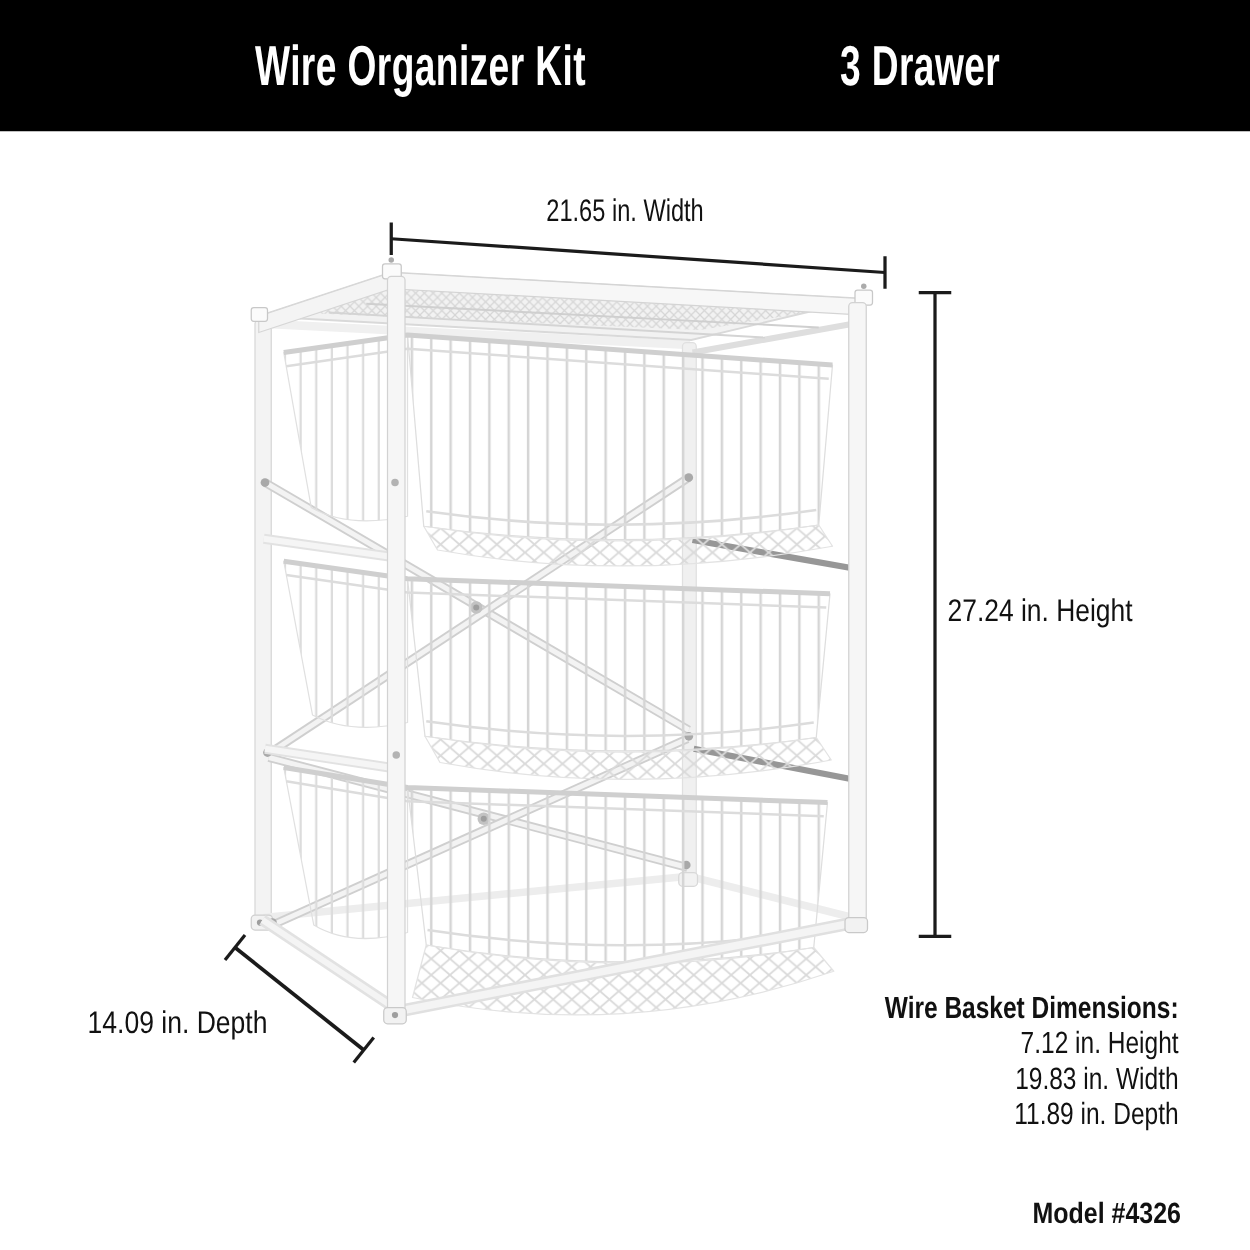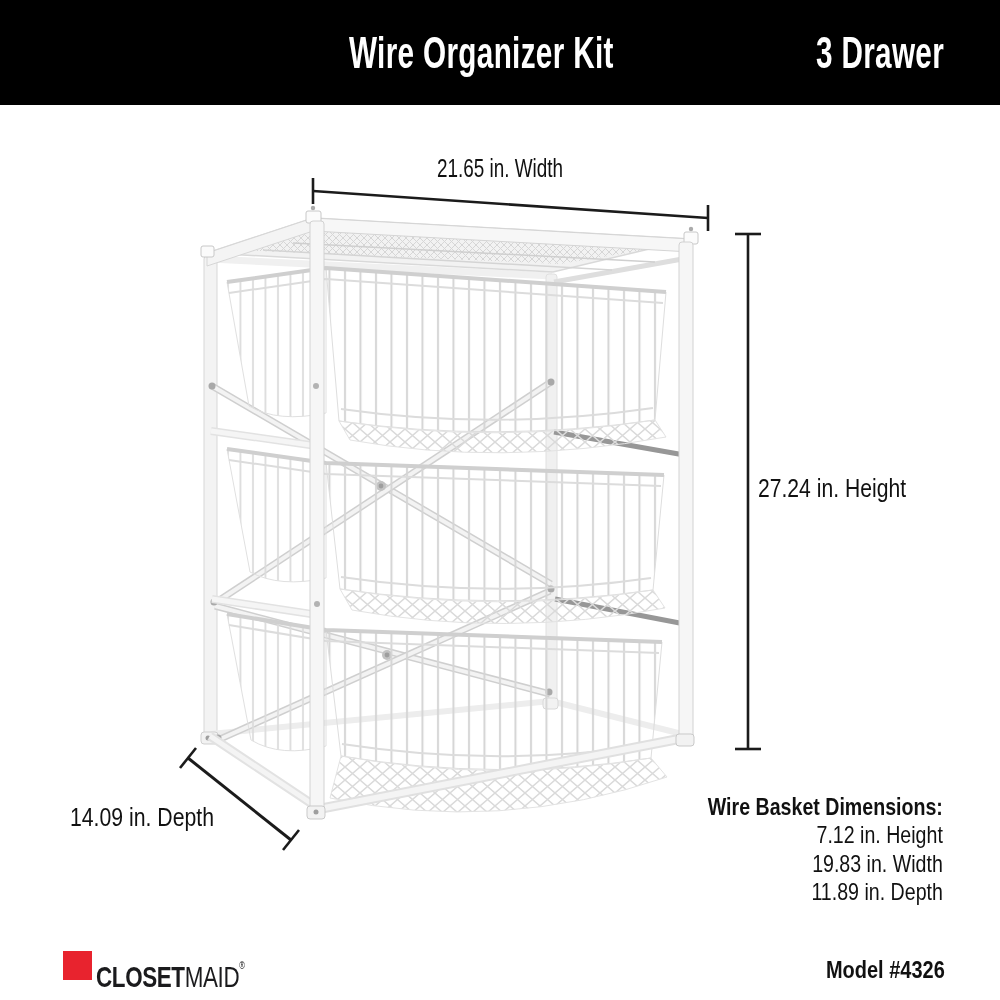--- a/index.html
+++ b/index.html
@@ -1,20 +1,20 @@
 <!DOCTYPE html>
 <html><head>
 <meta charset="utf-8">
 <style>
   html,body{margin:0;padding:0;background:#fff;}
   .stage{position:relative;width:1000px;height:1000px;background:#ffffff;overflow:hidden;
          font-family:"Liberation Sans",sans-serif;}
   
   .header{position:absolute;left:0;top:0;width:1000px;height:105px;background:#000000;
-          display:flex;align-items:center;justify-content:flex-end;box-sizing:border-box;
+          display:flex;align-items:center;justify-content:center;box-sizing:border-box;
           padding:0 56px 0 60px;}
   .hdr-title{color:#ffffff;font-weight:700;font-size:45px;white-space:nowrap;
              transform:scaleX(0.66);transform-origin:left center;letter-spacing:0.5px;}
   .hdr-sub{color:#ffffff;font-weight:700;font-size:45px;white-space:nowrap;
            transform:scaleX(0.66);transform-origin:right center;letter-spacing:0.5px;}
   
   .diagram{position:absolute;left:0;top:0;width:1000px;height:1000px;}
   
   .basket-dims{position:absolute;right:57px;top:793px;text-align:right;color:#111111;
                font-size:24.5px;line-height:28.4px;transform:scaleX(0.80);
@@ -197,20 +197,16 @@
     </g>
   </svg>
 
   <div class="basket-dims">
     <div class="bd-heading">Wire Basket Dimensions:</div>
     <div>7.12 in. Height</div>
     <div>19.83 in. Width</div>
     <div>11.89 in. Depth</div>
   </div>
 
-  <div class="brand">
-    <div class="brand-square"></div>
-    <div class="brand-text"><span class="bold">CLOSET</span><span class="light">MAID</span><sup>®</sup></div>
-  </div>
 
   <div class="model">Model #4326</div>
 
 </div>
 
 </body></html>

